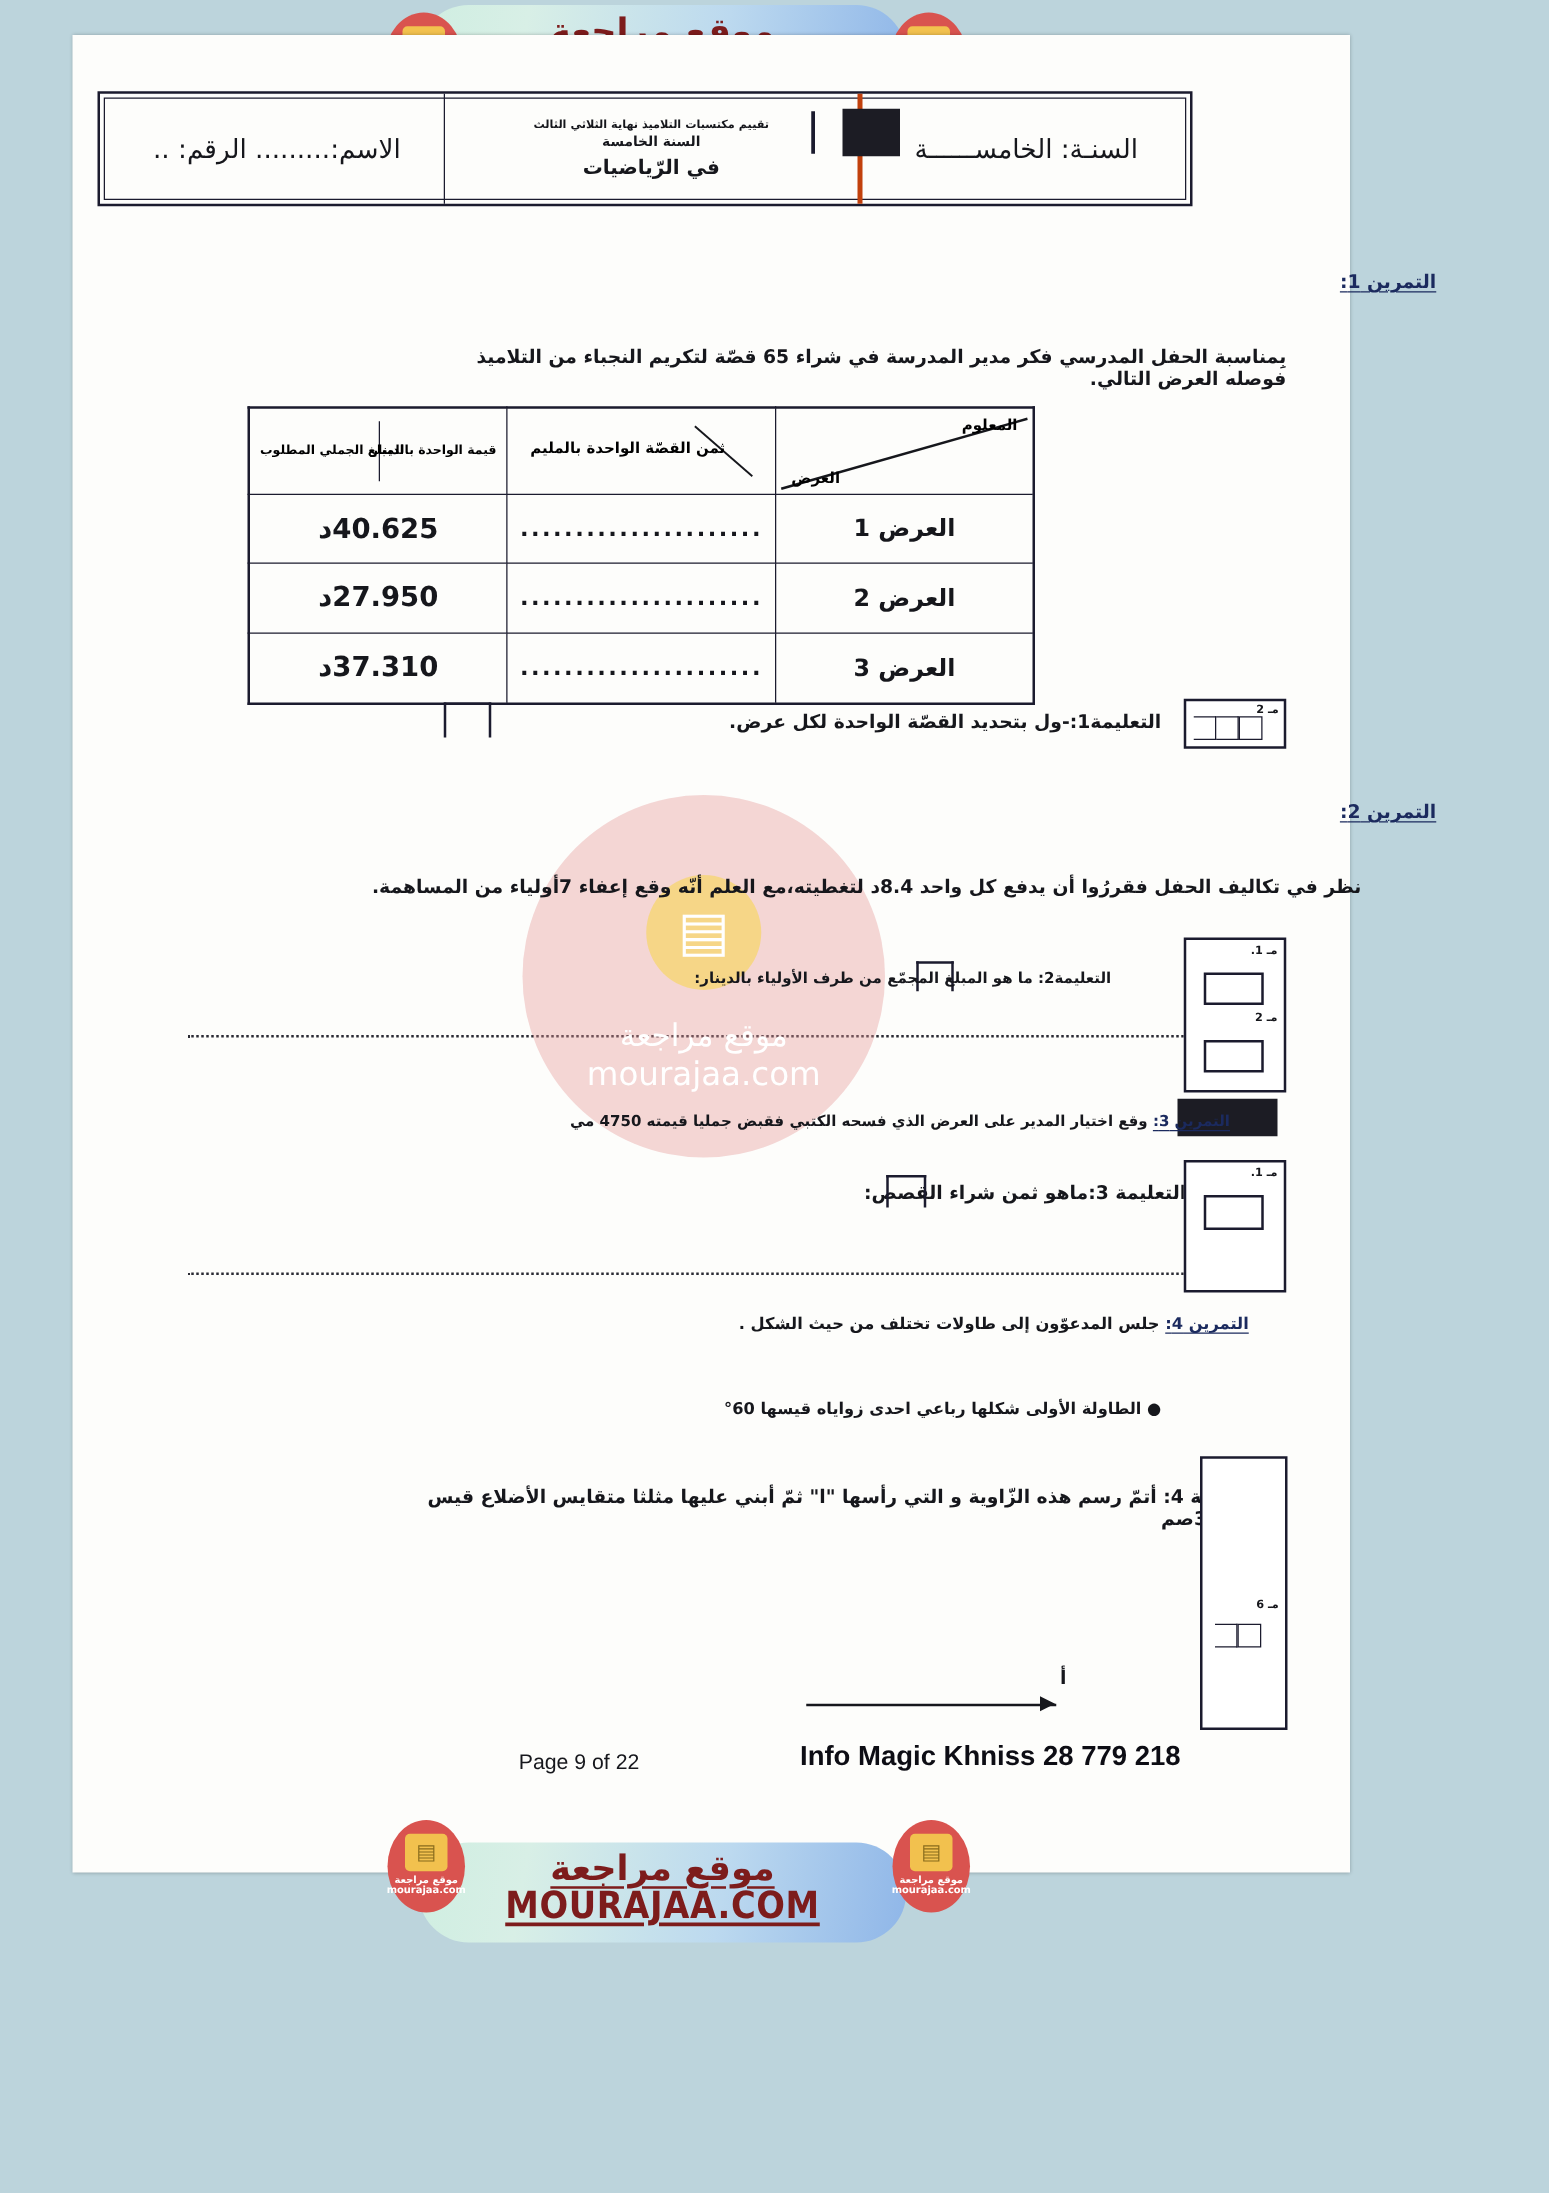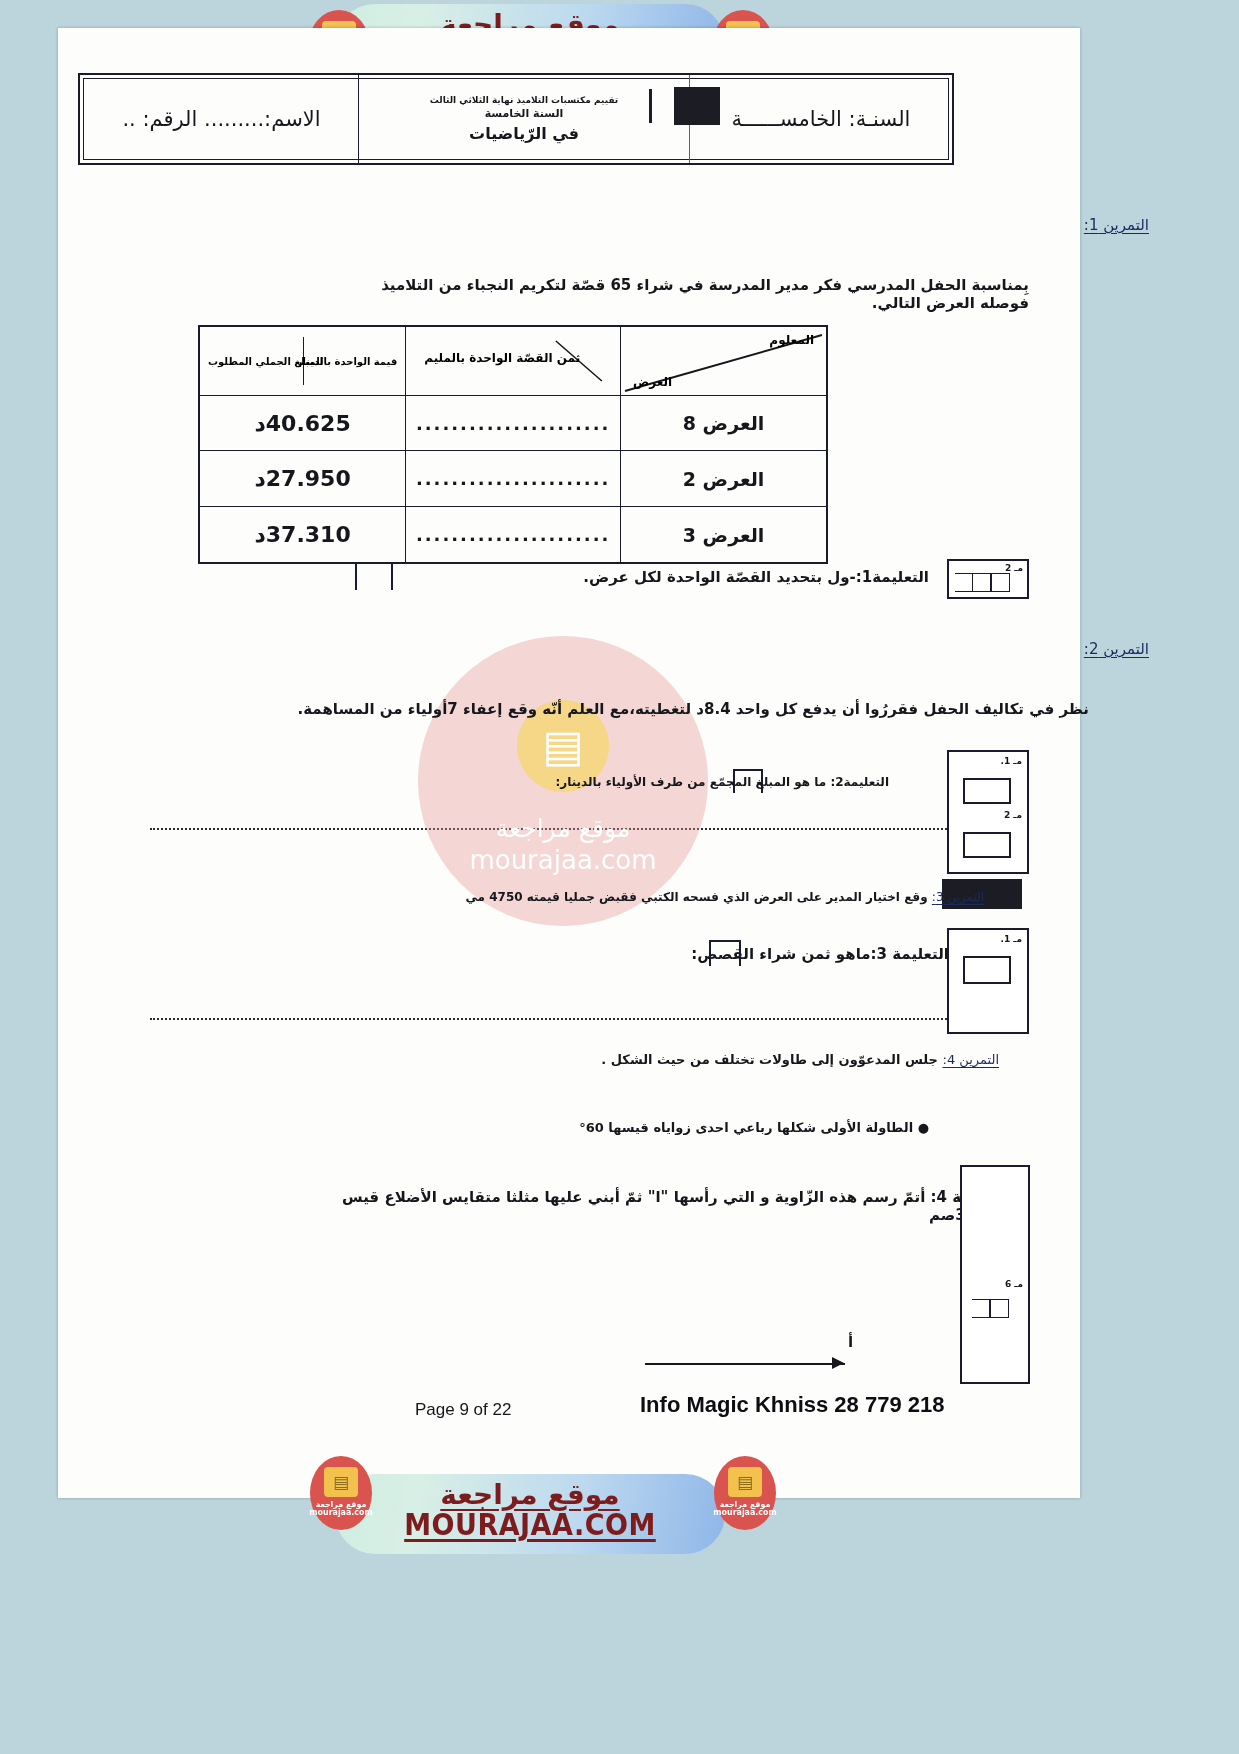--- a/index.html
+++ b/index.html
@@ -60,30 +60,30 @@
   #wm-book{font-size:44px;color:#fff;line-height:1;}
   #wm-ar{color:#fff;font-size:25px;margin-top:22px;}
   #wm-en{color:#fff;font-size:26px;margin-top:2px;}
   
   #hdr{position:absolute;left:78px;top:73px;width:872px;height:88px;
     border:2px solid #1b1b2e;}
   #hdr .inner{position:absolute;inset:3px;border:1px solid #1b1b2e;}
   .hdr-cell{position:absolute;top:0;bottom:0;display:flex;flex-direction:column;
     align-items:center;justify-content:center;}
   #hdr-right{right:0;width:262px;}
-  #hdr-mid{right:262px;width:330px;border-left:1px solid #1b1b2e;border-right:1px solid #c2410c;}
+  #hdr-mid{right:262px;width:330px;border-left:1px solid #1b1b2e;border-right:4px solid #c2410c;}
   #hdr-left{right:592px;width:277px;}
   .hdr-title-sm{font-size:9px;color:#16171c;font-weight:bold;margin-bottom:2px;}
   .hdr-year{font-size:11px;font-weight:bold;color:#16171c;margin-bottom:4px;}
   .hdr-subject{font-size:16px;font-weight:bold;color:#16171c;}
   .hdr-line{font-size:21px;font-weight:normal;color:#16171c;}
   #hdr-blackbox{position:absolute;right:232px;top:12px;width:46px;height:38px;background:#1c1c24;}
   #hdr-tick{position:absolute;right:300px;top:14px;width:3px;height:34px;background:#1b1b2e;}
   
-  .ex-label{position:absolute;font-size:15px;font-weight:normal;color:#1b2a5e;
+  .ex-label{position:absolute;font-size:15px;font-weight:bold;color:#1b2a5e;
     text-decoration:underline;text-underline-offset:3px;}
   .body-line{position:absolute;font-size:15px;font-weight:bold;color:#16171c;}
   .dotline{position:absolute;border-bottom:2px dotted #2a2a33;}
   
   #tbl{position:absolute;left:198px;top:325px;width:630px;height:232px;
     border:2px solid #1b1b2e;border-collapse:collapse;padding-left:28px;}
   #tbl td,#tbl th{border:1px solid #1b1b2e;padding:0;}
   .cell{display:flex;align-items:center;justify-content:center;height:100%;
     font-weight:bold;color:#16171c;}
   .c-offer{font-size:19px;}
@@ -183,21 +183,21 @@
     <th style="width:206px;">
       <div class="hdr-two">
         <span class="h-a">قيمة الواحدة بالدينار</span>
         <span class="h-sep"></span>
         <span class="h-b">المبلغ الجملي المطلوب</span>
       </div>
     </th>
   </tr>
   <tr>
     <td style="height:54px;">
-          <div class="cell c-offer">العرض 8</div>
+          <div class="cell c-offer">العرض 1</div>
         </td>
     <td>
           <div class="cell c-dots">......................</div>
         </td>
     <td>
           <div class="cell c-amount">40.625د</div>
         </td>
   </tr>
   <tr>
     <td style="height:55px;">

